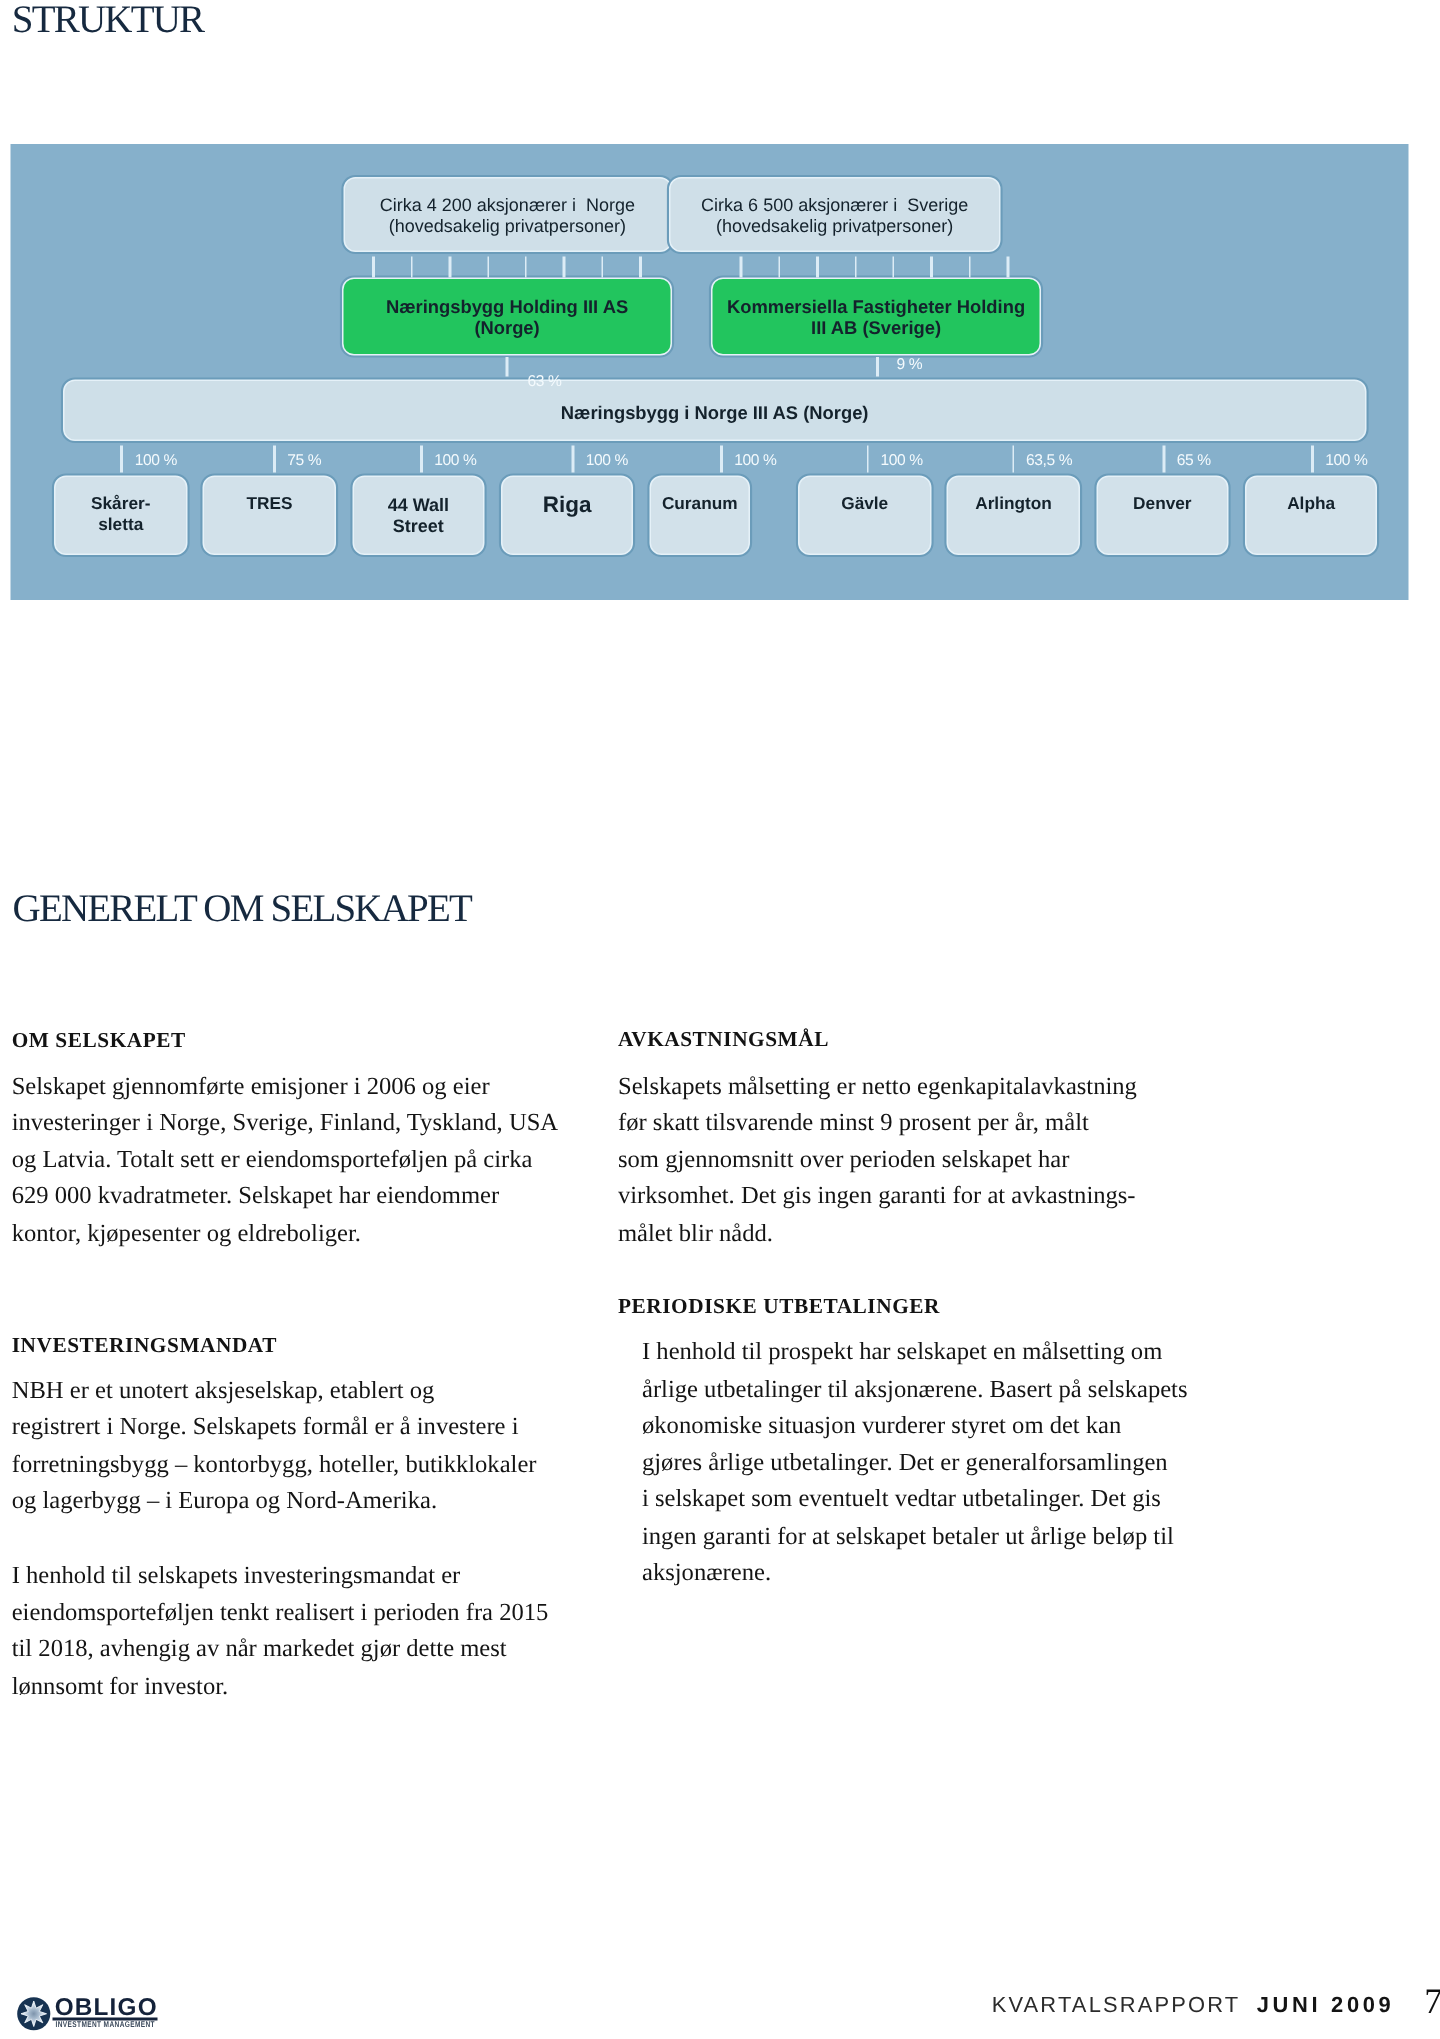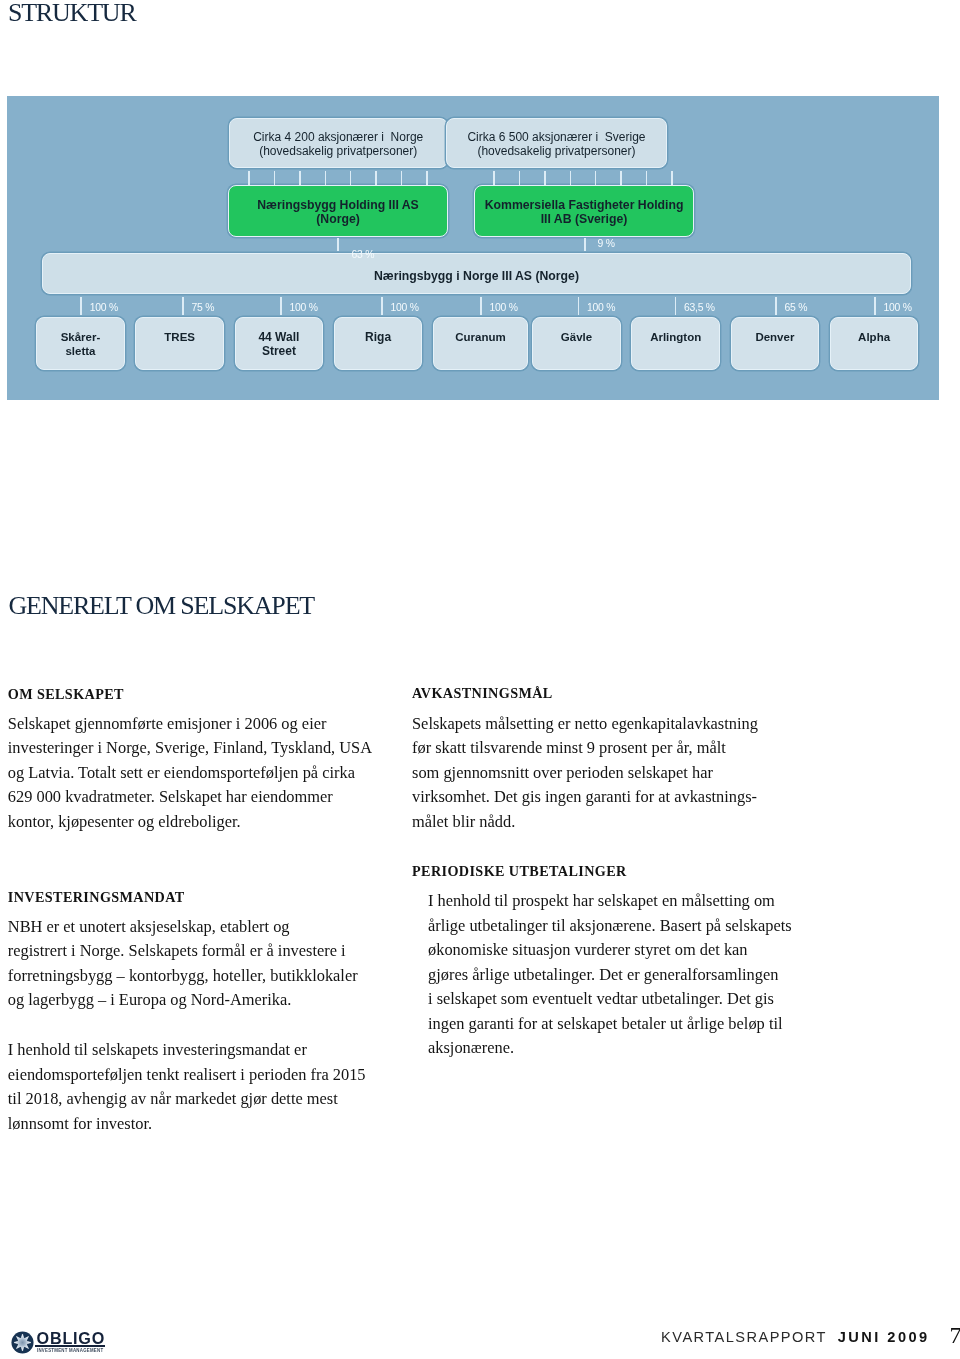--- a/index.html
+++ b/index.html
@@ -81,24 +81,24 @@
       </div>
       <div class="node leaf" style="left: 29.2px; top: 220.9px; width: 88.6px; height: 52.9px; font-size: 11.5px; font-weight: bold;">
         <div style="transform: translateY(12.6px);">Skårer-<br>sletta</div>
       </div>
       <div class="node leaf" style="left: 128.4px; top: 220.9px; width: 88.6px; height: 52.9px; font-size: 11.5px; font-weight: bold;">
         <div style="transform: translateY(12.6px);">TRES</div>
       </div>
       <div class="node leaf" style="left: 227.6px; top: 220.9px; width: 88.6px; height: 52.9px; font-size: 12px; font-weight: bold;">
         <div style="transform: translateY(12.6px);">44 Wall<br>Street</div>
       </div>
-      <div class="node leaf" style="left: 326.8px; top: 220.9px; width: 88.6px; height: 52.9px; font-size: 12px; font-weight: bold;">
+      <div class="node leaf" style="left: 326.8px; top: 220.9px; width: 88.6px; height: 52.9px; font-size: 15px; font-weight: bold;">
         <div style="transform: translateY(12.6px);">Riga</div>
       </div>
-      <div class="node leaf" style="left: 426px; top: 220.9px; width: 95px; height: 52.9px; font-size: 11.5px; font-weight: bold;">
+      <div class="node leaf" style="left: 426px; top: 220.9px; width: 67px; height: 52.9px; font-size: 11.5px; font-weight: bold;">
         <div style="transform: translateY(12.6px);">Curanum</div>
       </div>
       <div class="node leaf" style="left: 525.2px; top: 220.9px; width: 88.6px; height: 52.9px; font-size: 11.5px; font-weight: bold;">
         <div style="transform: translateY(12.6px);">Gävle</div>
       </div>
       <div class="node leaf" style="left: 624.4px; top: 220.9px; width: 88.6px; height: 52.9px; font-size: 11.5px; font-weight: bold;">
         <div style="transform: translateY(12.6px);">Arlington</div>
       </div>
       <div class="node leaf" style="left: 723.6px; top: 220.9px; width: 88.6px; height: 52.9px; font-size: 11.5px; font-weight: bold;">
         <div style="transform: translateY(12.6px);">Denver</div>

